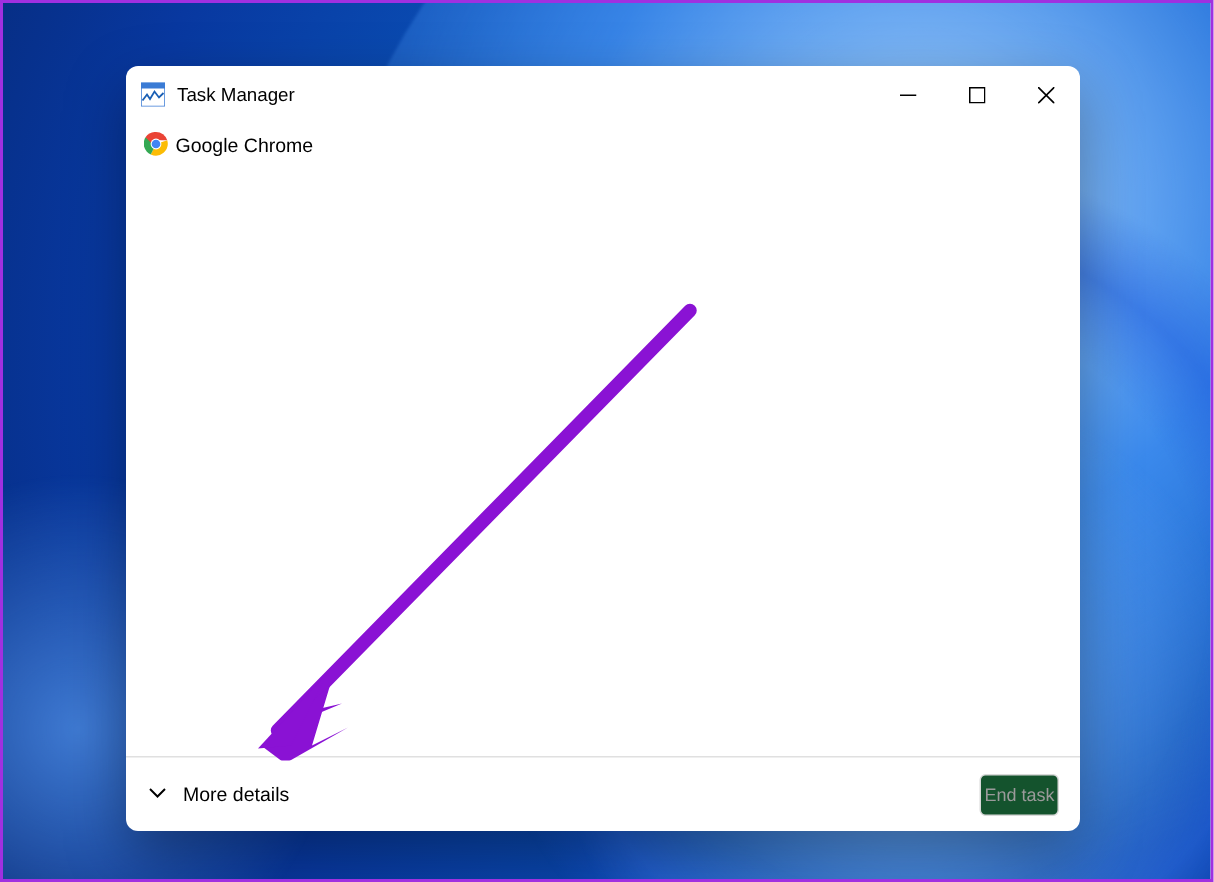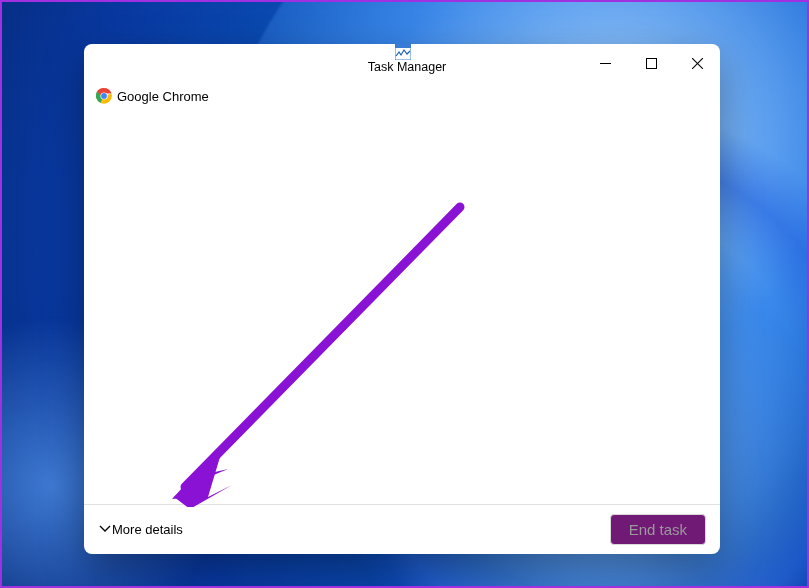--- a/index.html
+++ b/index.html
@@ -38,21 +38,20 @@
       box-shadow: 0 15px 40px rgba(0,0,0,0.35);
       display: flex;
       flex-direction: column;
     }
     .titlebar {
       height: 38px;
       display: flex;
       align-items: center;
       padding-left: 10px;
       position: relative;
-      flex-direction: column;
     }
     .titlebar-icon {
       width: 16px;
       height: 16px;
       margin-right: 8px;
       flex-shrink: 0;
     }
     .titlebar-title {
       font-size: 12.5px;
       color: #000;
@@ -96,34 +95,34 @@
       height: 50px;
       border-top: 1px solid #e0e0e0;
       display: flex;
       align-items: center;
       justify-content: space-between;
       padding: 0 14px;
     }
     .more-details {
       display: flex;
       align-items: center;
-      gap: 0;
+      gap: 10px;
       font-size: 13px;
       color: #000;
     }
     .chevron-down {
       width: 14px;
       height: 14px;
     }
     .end-task-btn {
-      padding: 6px 18px;
-      font-size: 15px;
+      padding: 6px 2px;
+      font-size: 12px;
       border: 1px solid #d9d9d9;
       border-radius: 4px;
-      background: #701a75;
+      background: #14532d;
       color: #9a9a9a;
     }
 
     .annotation-arrow {
       position: absolute;
       left: 158px;
       top: 195px;
       width: 320px;
       height: 310px;
       pointer-events: none;

